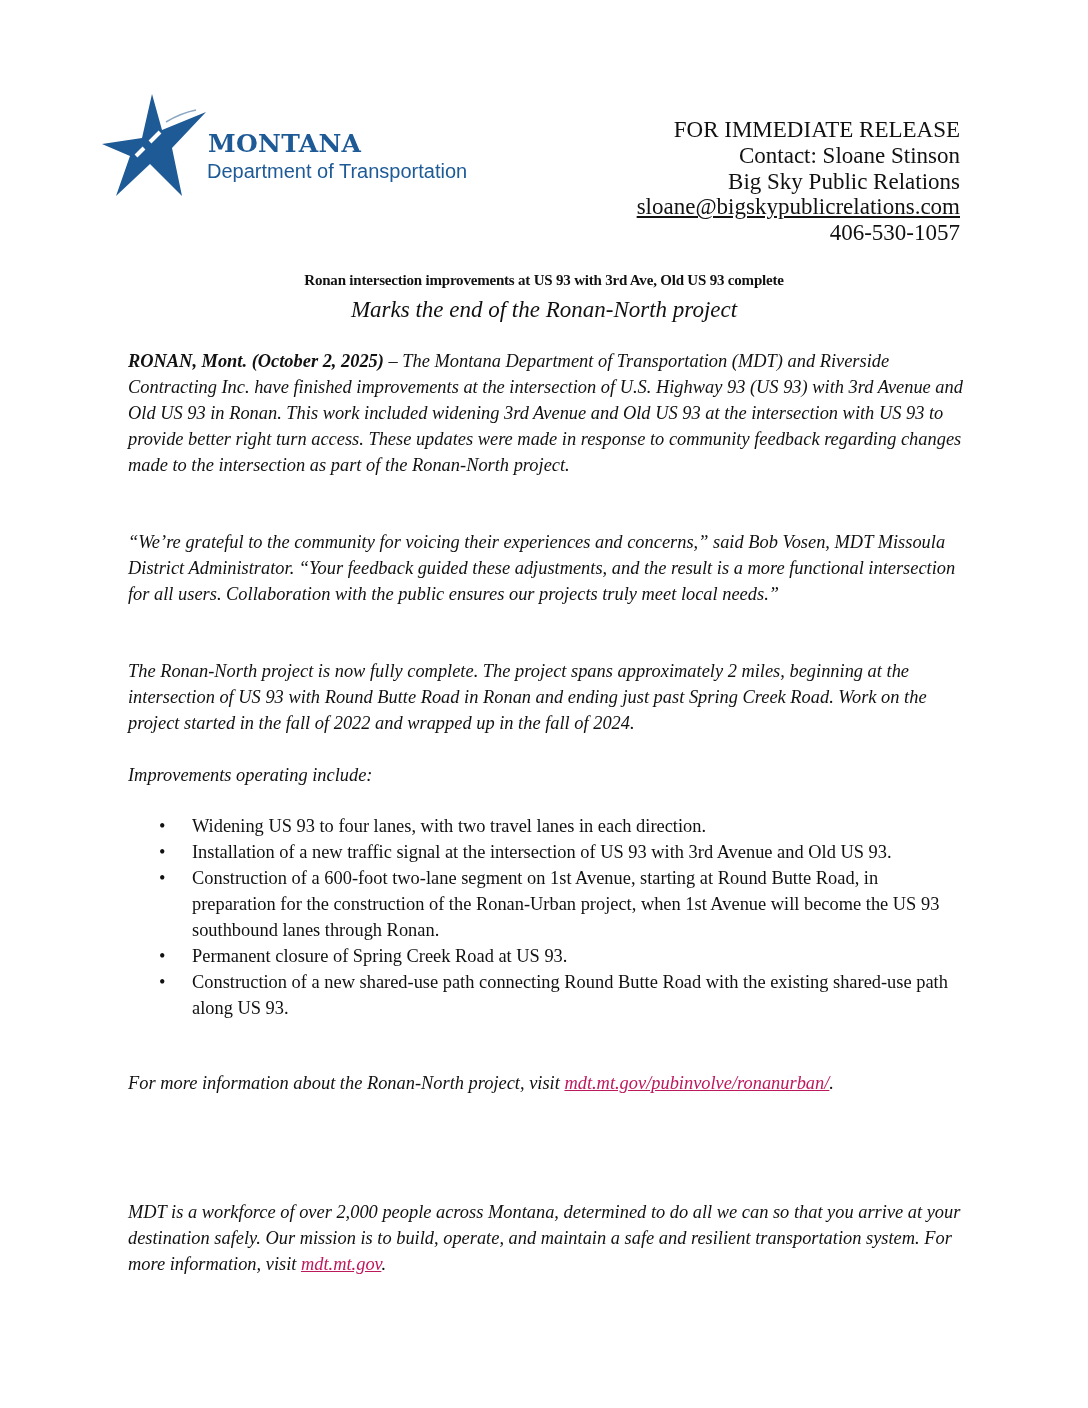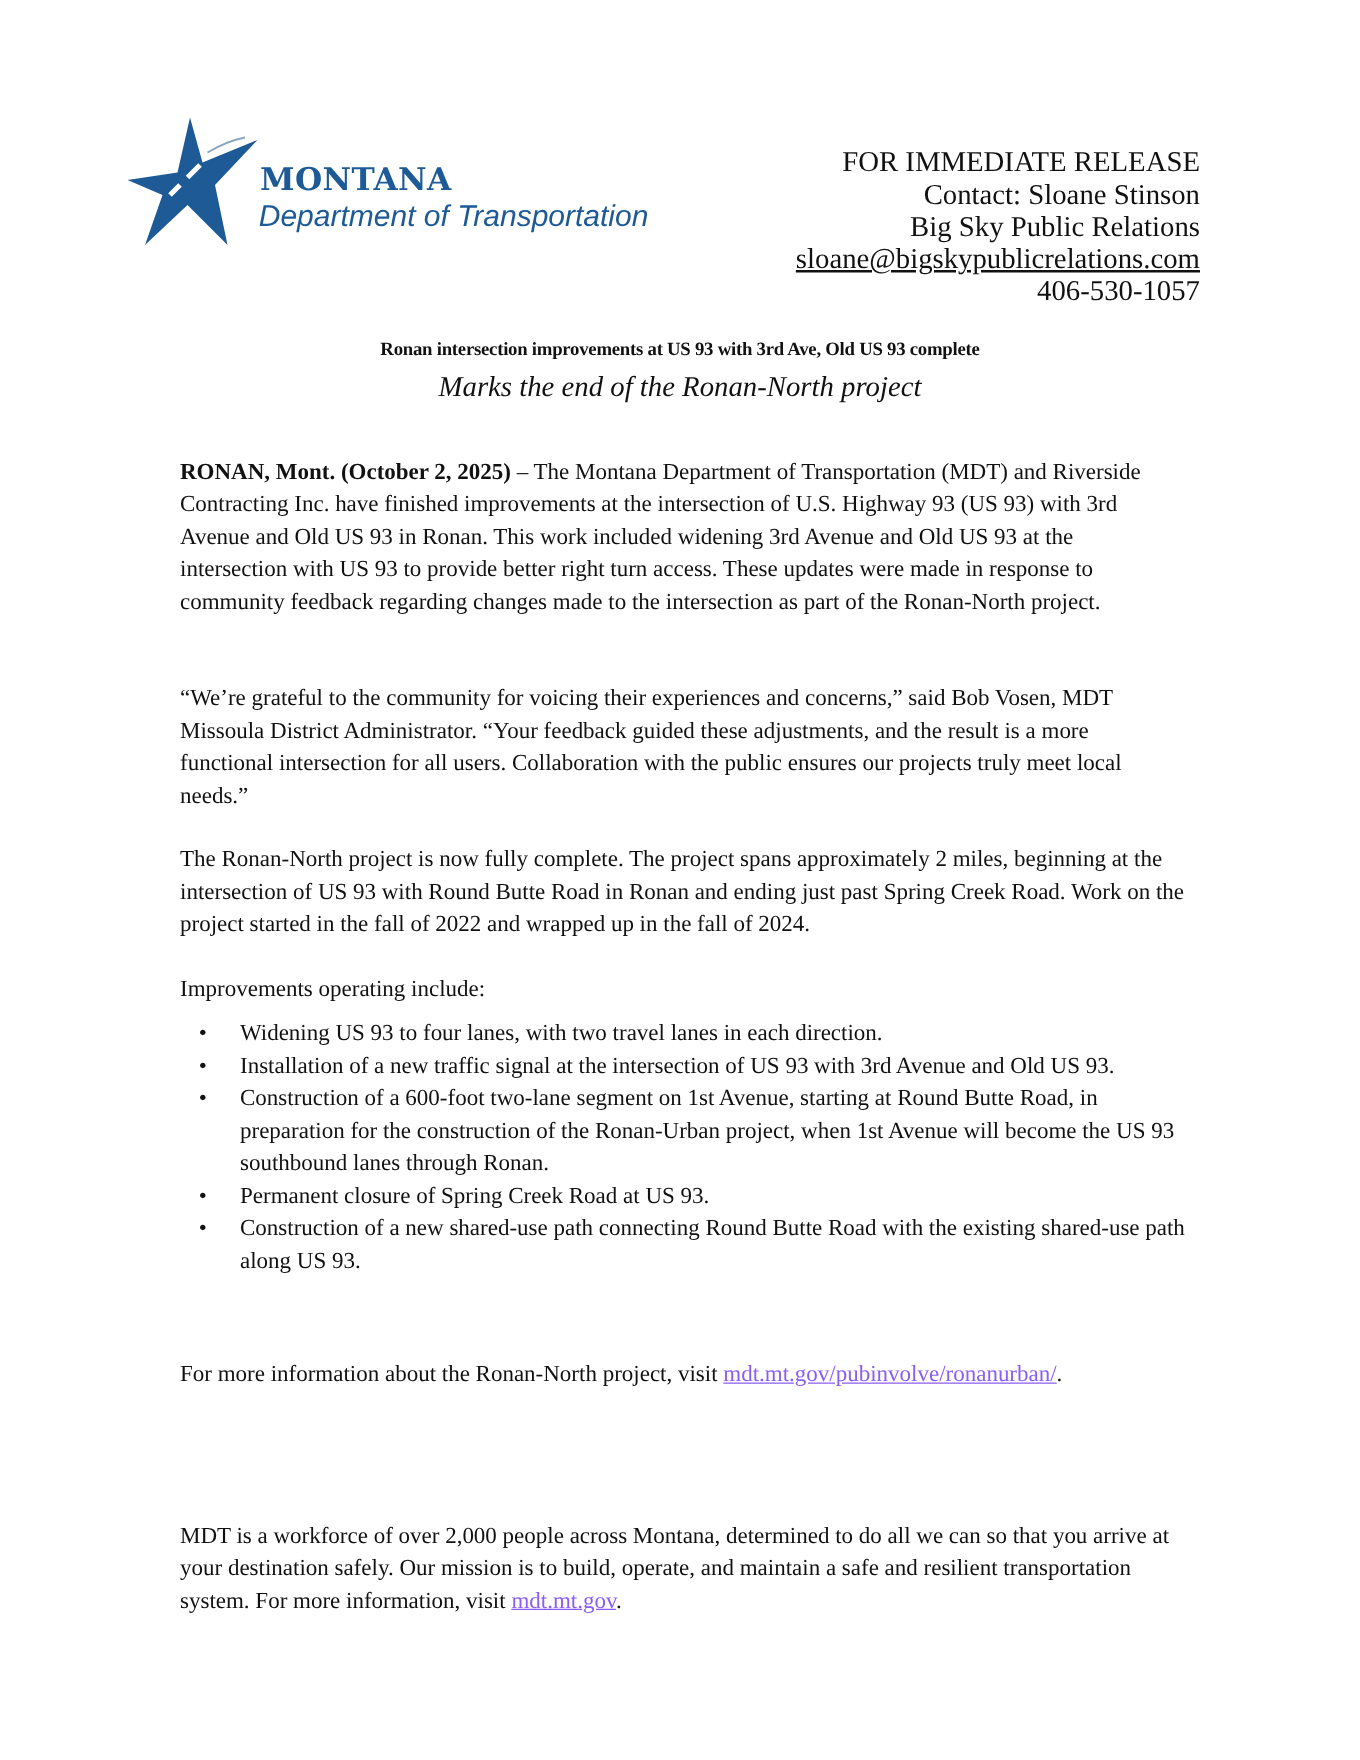--- a/index.html
+++ b/index.html
@@ -4,30 +4,30 @@
 <style>
   html, body { margin: 0; padding: 0; background: #ffffff; }
   body { width: 1088px; height: 1408px; position: relative; overflow: hidden;
          font-family: "Liberation Serif", "DejaVu Serif", serif; color: #111; }
   .page { position: absolute; left: 0; top: 0; width: 1088px; height: 1408px; border-radius: 28px; }
   .logo { position: absolute; left: 102px; top: 92px; width: 390px; height: 108px; }
   .logo svg { position: absolute; left: 0; top: 0; }
   .logo .brand-name { position: absolute; left: 106px; top: 37px; font-family: "DejaVu Serif", serif;
          font-weight: bold; font-size: 25px; color: #1d5a96; letter-spacing: 0.3px; }
   .logo .brand-sub { position: absolute; left: 105px; top: 68px; font-family: "Liberation Sans", sans-serif;
-         font-size: 24px; color: #1d5a96; white-space: nowrap; font-style: italic; }
+         font-size: 20px; color: #1d5a96; white-space: nowrap; }
   .contact { position: absolute; right: 128px; top: 117px; text-align: right; font-size: 23px; line-height: 25.8px; }
   .contact div { white-space: nowrap; }
   .contact .email { text-decoration: underline; color: #111; }
   .headline { position: absolute; left: 0; width: 1088px; top: 272px; text-align: center; font-weight: bold; font-size: 15px; letter-spacing: -0.2px; }
   .subhead { position: absolute; left: 0; width: 1088px; top: 297px; text-align: center; font-style: italic; font-size: 23px; }
   .body-text { position: absolute; left: 128px; width: 836px; font-size: 18.4px; line-height: 26px; }
-  .body-text p { margin: 16px; }
+  .body-text p { margin: 0; font-style: italic; }
   .bold { font-weight: bold; }
-  a.link { color: #8b5cf6; text-decoration: underline; }
+  a.link { color: #be185d; text-decoration: underline; }
   ul.bullets { margin: 0; padding: 0; list-style: none; }
   ul.bullets li { position: relative; padding-left: 64px; }
   ul.bullets li .bullet { position: absolute; left: 31px; top: 0; }
 </style>
 </head>
 <body>
 
 <div class="page">
 
   <div class="logo">

